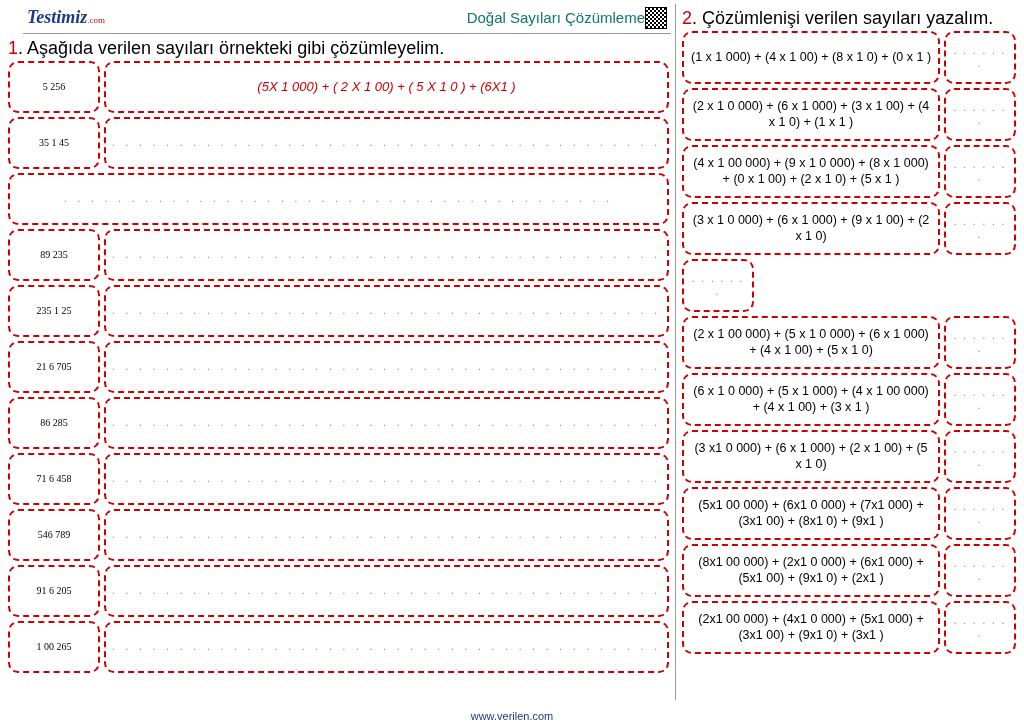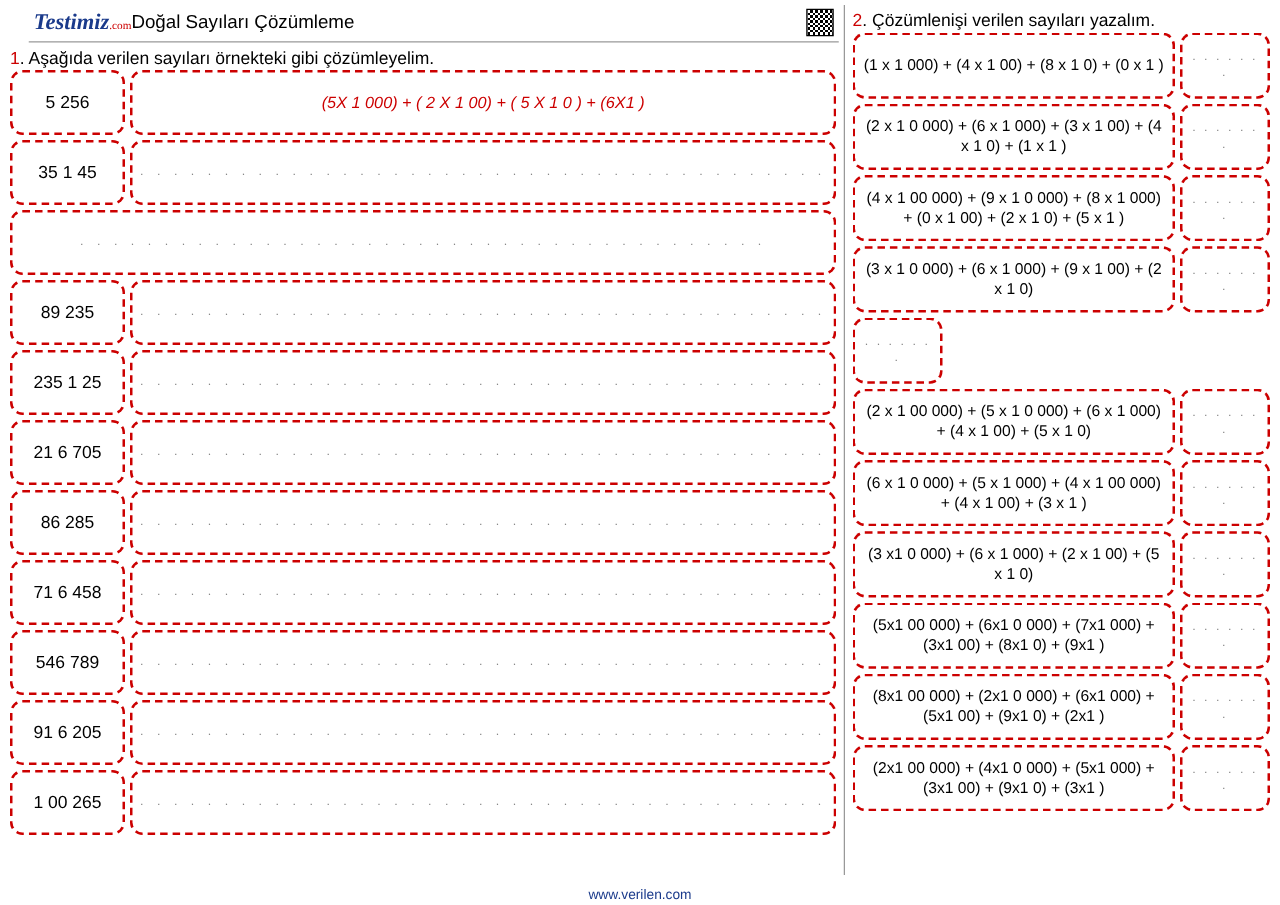--- a/index.html
+++ b/index.html
@@ -41,50 +41,50 @@
     font-family: "Brush Script MT", cursive;
     font-style: italic;
     color: #1a3a8b;
     font-size: 18px;
     font-weight: bold;
     flex: 0 0 auto;
   }
   .logo-com { color: #c00; font-size: 9px; font-style: normal; font-weight: normal; }
   .title {
     flex: 1;
-    text-align: left;
-    color: #000000;
+    text-align: right;
+    color: #0f766e;
     font-size: 15px;
   }
   .qr {
     width: 22px; height: 22px;
     background:
       repeating-linear-gradient(0deg,#000 0 2px,#fff 2px 4px),
       repeating-linear-gradient(90deg,#000 0 2px,#fff 2px 4px);
     background-blend-mode: difference;
     border: 1px solid #000;
   }
-  .instr { padding: 4px 2px 2px 2px; font-size: 14px; }
+  .instr { padding: 4px 2px 2px 2px; font-size: 18px; }
   .instr .num { color: #c00; }
   .rows { flex: 1; display: flex; flex-direction: column; gap: 4px; padding: 0 2px; }
   .row { display: flex; gap: 4px; height: 52px; }
   .row.tall { height: 53px; }
   .dbox {
     border: 2px dashed #c00;
     border-radius: 10px;
     display: flex;
     align-items: center;
     justify-content: center;
     padding: 2px 6px;
     text-align: center;
     line-height: 1.25;
     font-size: 12px;
     background: #fff;
   }
-  .numbox { width: 92px; flex: 0 0 92px; font-size: 14px; }
+  .numbox { width: 92px; flex: 0 0 92px; font-size: 10px; font-family: Liberation Serif, serif; }
   .expand { flex: 1; color: #c00; font-style: italic; font-size: 13px; }
   .dots { flex: 1; color: #888; letter-spacing: 4px; overflow: hidden; white-space: nowrap; font-size: 10px; }
   .q2-expr { flex: 1; font-size: 12.5px; }
   .q2-ans { width: 72px; flex: 0 0 72px; color: #888; letter-spacing: 2px; font-size: 10px; overflow: hidden; }
   .footer {
     position: absolute;
     bottom: 2px;
     width: 100%;
     text-align: center;
     font-size: 11px;

